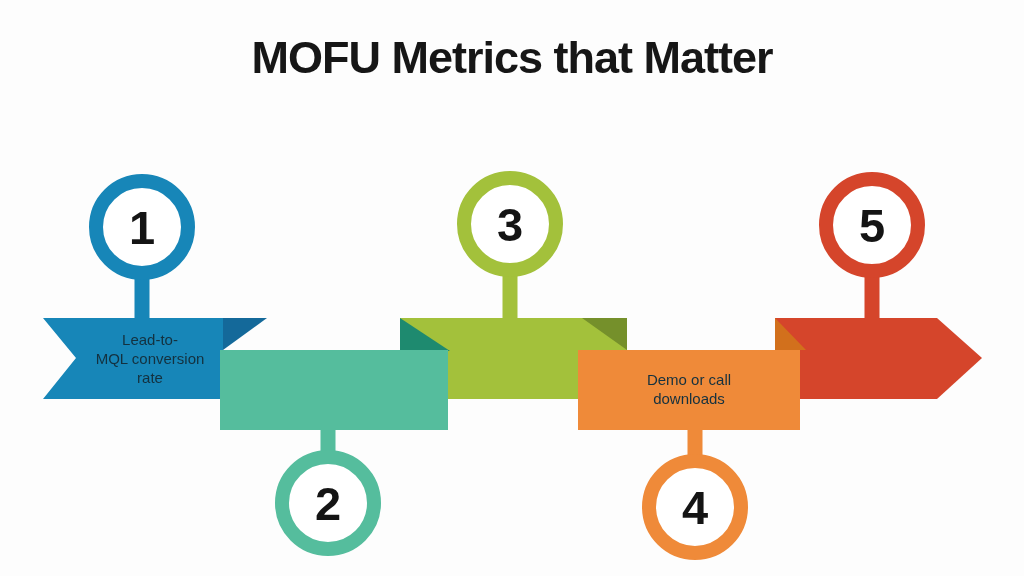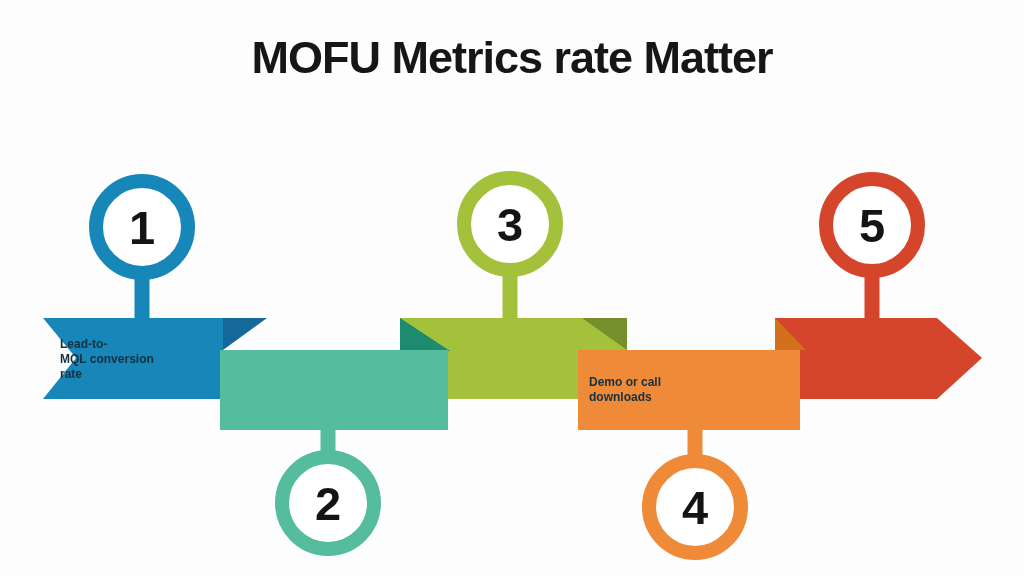--- a/index.html
+++ b/index.html
@@ -41,33 +41,34 @@
     display: flex;
     align-items: center;
     justify-content: center;
     font-size: 47px;
     font-weight: 800;
     color: #141414;
   }
   .label {
     position: absolute;
     transform: translate(-50%, -50%);
+    text-align: center;
     white-space: pre-line;
-    font-size: 12px;
-    font-weight: 700;
+    font-size: 15px;
+    font-weight: 400;
     line-height: 1.25;
     color: #14313f;
   }
 </style>
 </head>
 <body>
 
 <div class="canvas">
 
-  <div class="title">MOFU Metrics rate Matter</div>
+  <div class="title">MOFU Metrics that Matter</div>
 
   <svg class="shapes" width="1024" height="576" viewBox="0 0 1024 576">
 
     <polygon points="43,318 223,318 223,399 43,399 76,358" fill="#1786b8"></polygon>
     <polygon points="223,318 267,318 223,350" fill="#14699a"></polygon>
 
     <rect x="400" y="318" width="227" height="81" fill="#a3c13b"></rect>
     <polygon points="400,318 450,351 400,351" fill="#1e8a6f"></polygon>
     <polygon points="582,318 627,318 627,350" fill="#75902b"></polygon>
 

